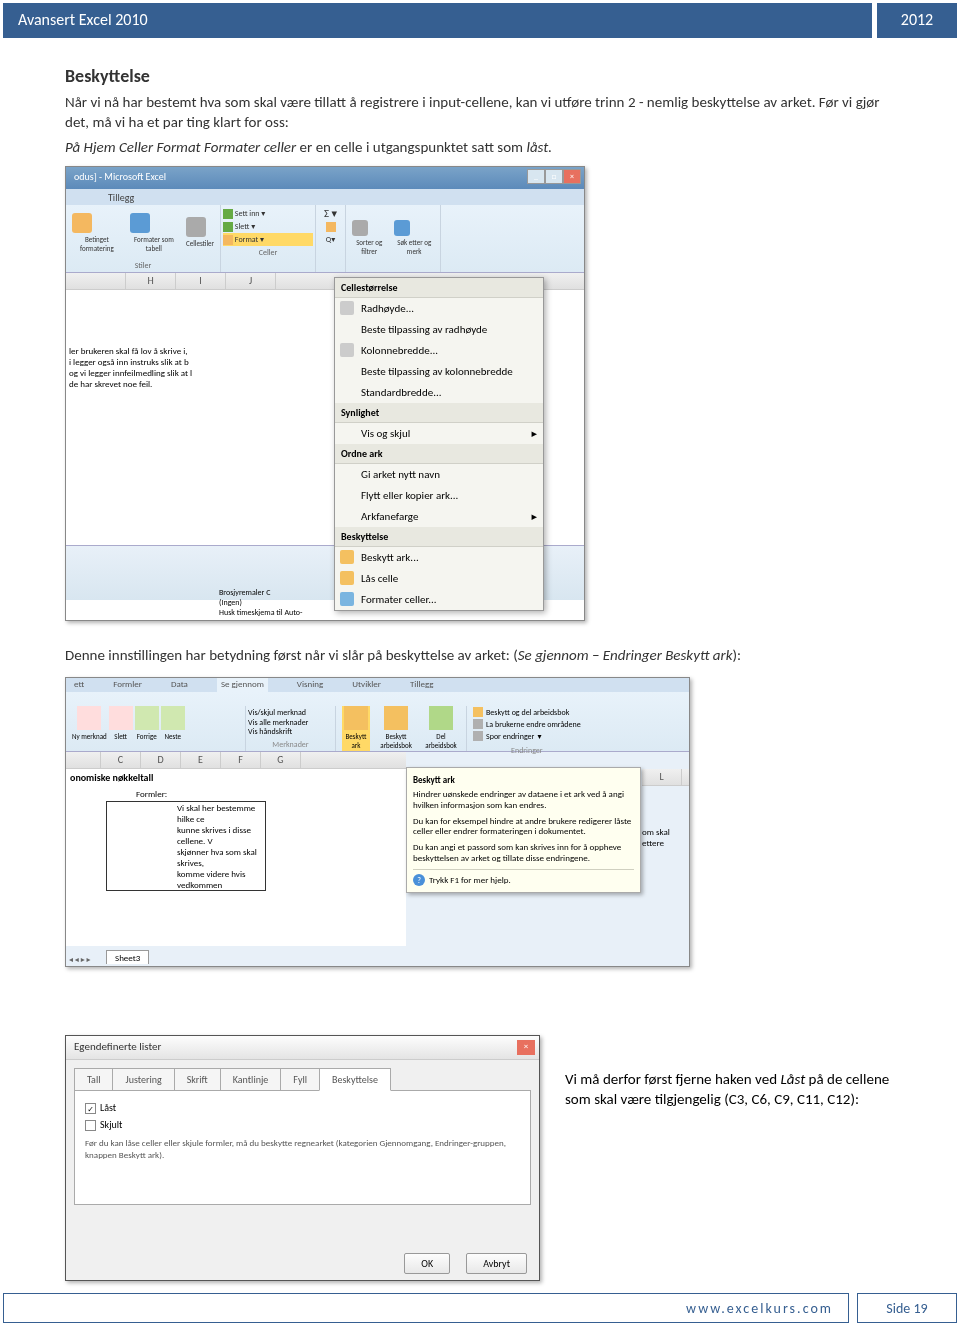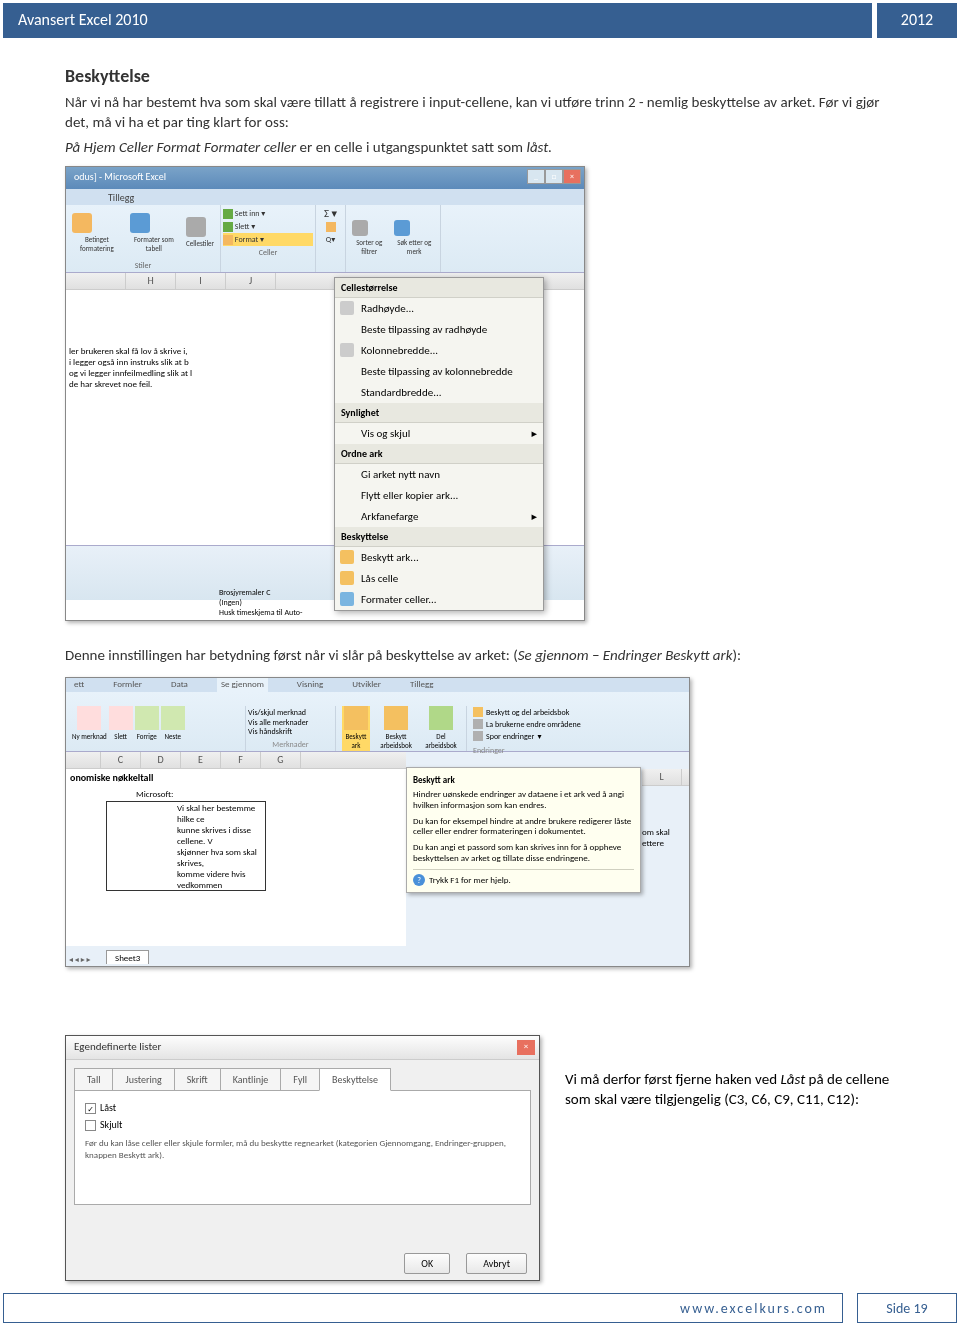--- a/index.html
+++ b/index.html
@@ -543,21 +543,21 @@
       border: 1px solid #365f91;
       padding: 6px 15px;
       font-size: 14px;
       color: #365f91;
       text-align: right;
       letter-spacing: 2px;
     }
     
     .footer-page {
       width: 100px;
-      margin-left: 14px;
+      margin-left: 8px;
       border: 1px solid #365f91;
       padding: 6px 10px;
       font-size: 14px;
       color: #365f91;
       text-align: center;
     }
     
     .small-group-text {
       font-size: 7px;
       padding-top: 2px;
@@ -747,35 +747,35 @@
         <div class="changes-area">
           <div class="changes-line">
               <span class="tiny-icon" style="background:#f4c060"></span>
               <span>Beskytt og del arbeidsbok</span>
             </div>
           <div class="changes-line">
               <span class="tiny-icon" style="background:#b0b0b0"></span>
               <span>La brukerne endre områdene</span>
             </div>
           <div class="changes-line"><span class="tiny-icon" style="background:#b0b0b0"></span><span>Spor endringer</span> ▾</div>
-          <div style="padding-top:3px;color:#888">Endringer</div>
+          <div style="text-align:center;padding-top:3px;color:#888">Endringer</div>
         </div>
       </div>
 
       <div class="grid2">
         <div class="col-headers">
           <div class="col-h" style="width:35px"></div>
           <div class="col-h" style="width:40px">C</div>
           <div class="col-h" style="width:40px">D</div>
           <div class="col-h" style="width:40px">E</div>
           <div class="col-h" style="width:40px">F</div>
           <div class="col-h" style="width:40px">G</div>
         </div>
         <div class="row-boldrow">onomiske nøkkeltall</div>
-        <div style="padding:2px 4px 2px 70px;font-size:9px">Microsoft:</div>
+        <div style="padding:2px 4px 2px 70px;font-size:9px">Formler:</div>
         <div style="padding-left:70px;font-size:9px;border:1px solid #333;width:160px;margin-left:40px">
           <div>Vi skal her bestemme hilke ce</div>
           <div>kunne skrives i disse cellene. V</div>
           <div>skjønner hva som skal skrives,</div>
           <div>komme videre hvis vedkommen</div>
         </div>
       </div>
 
       <div style="position:absolute;top:91px;left:576px;font-size:9px">
         <div class="col-headers" style="width:80px">

